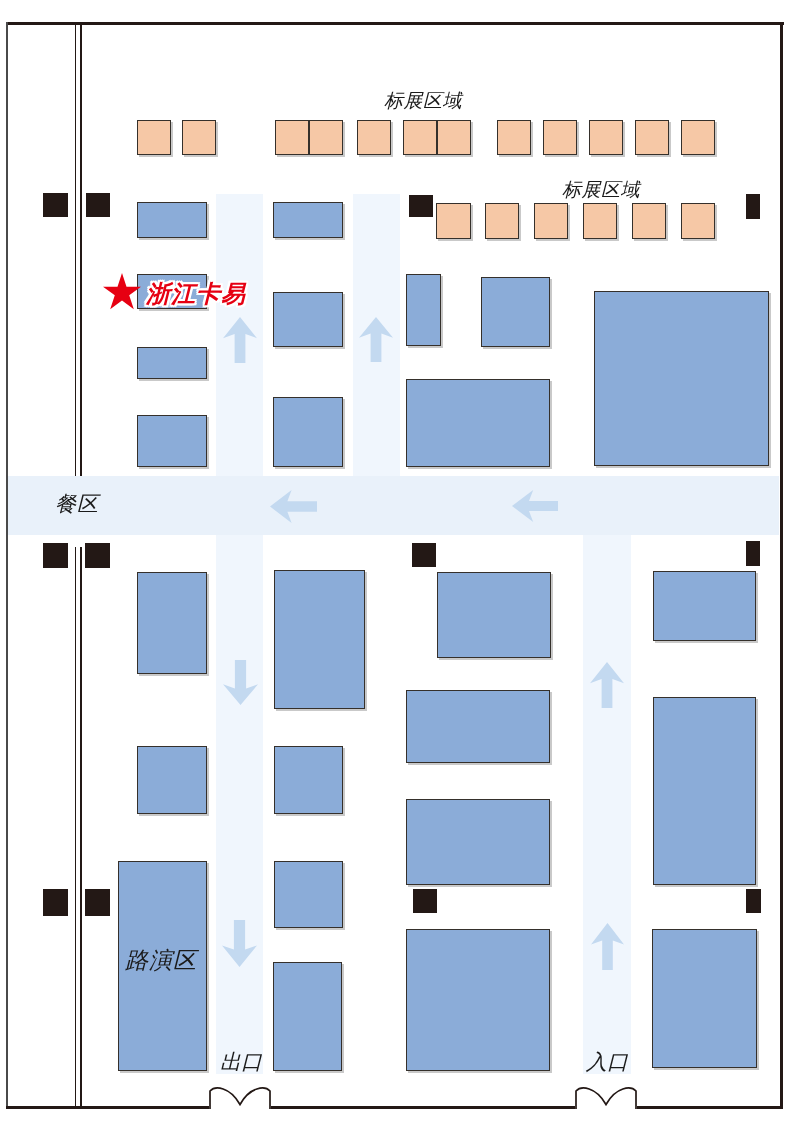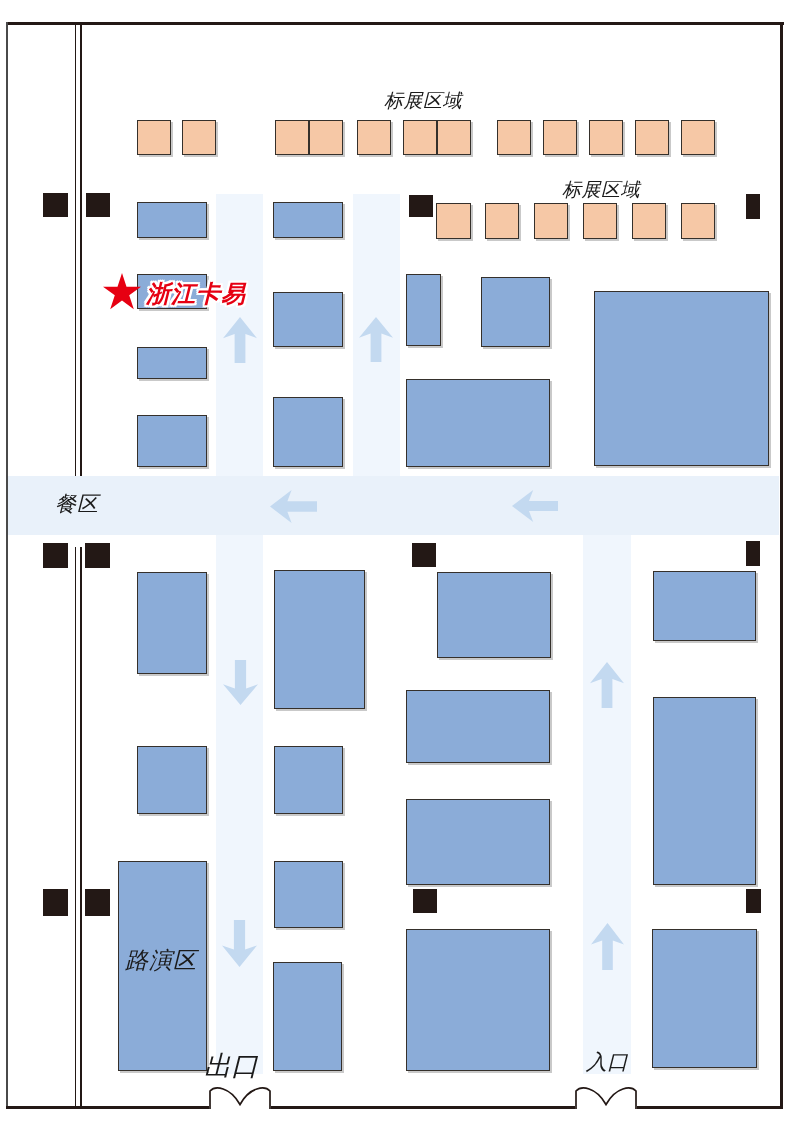--- a/index.html
+++ b/index.html
@@ -28,21 +28,21 @@
   [data-name="wall-bottom-middle"]{left:271px;top:1106px;width:304px;height:2.6px;}
   [data-name="wall-bottom-right"]{left:637px;top:1106px;width:144px;height:2.6px;}
   [data-name="rail-line-upper"]{top:22px;height:454px;}
   [data-name="rail-line-lower"]{top:547px;height:561px;}
   [data-name="star-icon"]{left:102px;top:271px;}
 
   [data-name="label-standard-area-top"]{left:384px;top:88px;font-size:19px;letter-spacing:.5px;}
   [data-name="label-standard-area-right"]{left:562px;top:177px;font-size:19px;letter-spacing:.5px;}
   [data-name="label-dining-area"]{left:55px;top:490px;font-size:21px;letter-spacing:1px;}
   [data-name="label-roadshow-area"]{left:125px;top:945px;font-size:23px;letter-spacing:1px;}
-  [data-name="label-exit"]{left:204px;top:1048px;font-size:27px;}
+  [data-name="label-exit"]{left:220px;top:1048px;font-size:21px;}
   [data-name="label-entrance"]{left:586px;top:1048px;font-size:21px;}
   [data-name="label-highlight-booth"]{
     left:146px;top:278px;font-size:24px;font-weight:bold;letter-spacing:1px;
     color:var(--highlight_red);
     text-shadow:-2px -2px 0 #fff,-2px 0 0 #fff,-2px 2px 0 #fff,0 -2px 0 #fff,
                  0 2px 0 #fff,2px -2px 0 #fff,2px 0 0 #fff,2px 2px 0 #fff;}
 </style>
 </head>
 <body>
 

